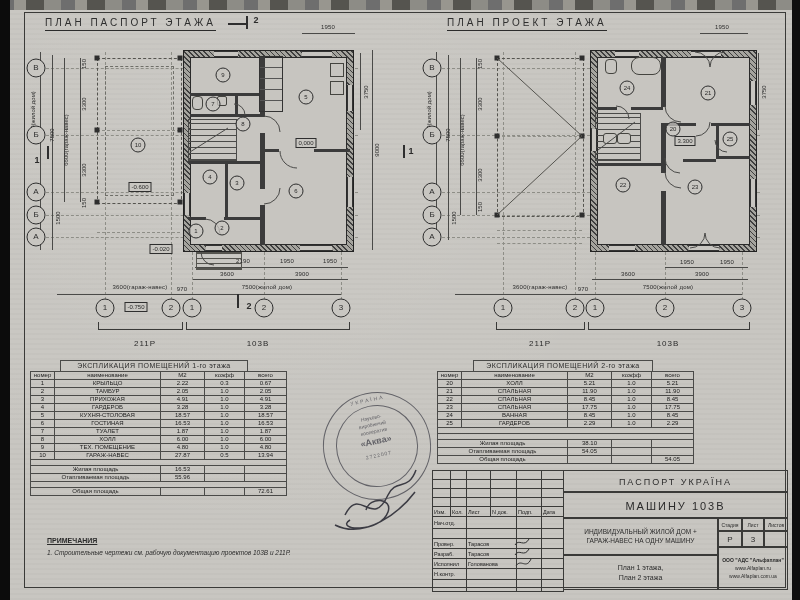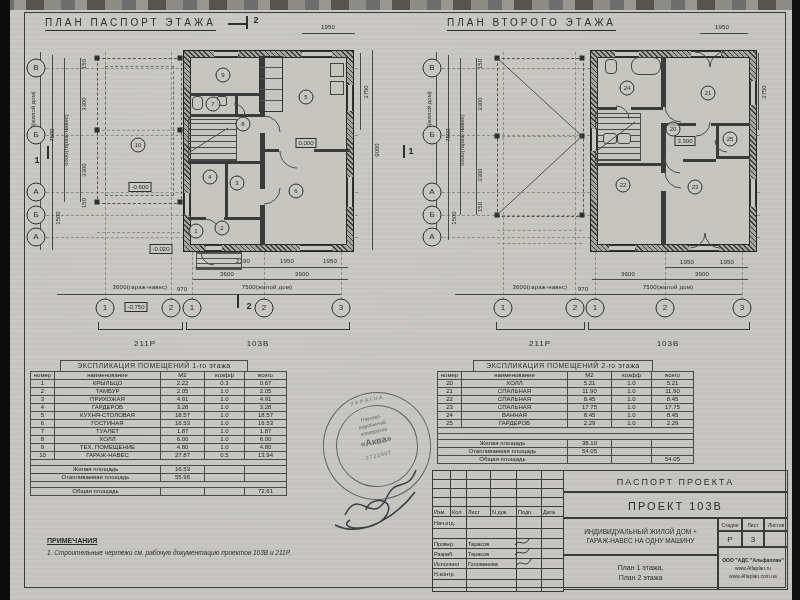--- a/index.html
+++ b/index.html
@@ -249,21 +249,21 @@
 <div class="bub" style="left:105px;top:308px">1</div>
 <div class="bub" style="left:171px;top:308px">2</div>
 <div class="bub" style="left:192px;top:308px">1</div>
 <div class="bub" style="left:264px;top:308px">2</div>
 <div class="bub" style="left:341px;top:308px">3</div>
 <div class="brk" style="left:98px;top:322px;width:83px"></div>
 <div class="brk" style="left:186px;top:322px;width:162px"></div>
 <span class="t blab" style="left:145px;top:343px">211Р</span>
 <span class="t blab" style="left:258px;top:343px">103В</span>
 
-<div class="ptitle" style="left:447px;top:17px">ПЛАН ВТОРОГО ЭТАЖА</div>
+<div class="ptitle" style="left:447px;top:17px">ПЛАН ПРОЕКТ ЭТАЖА</div>
 <span class="t" style="left:722px;top:27px">1950</span>
 <div class="hl" style="left:700px;top:33px;width:48px"></div>
 <span class="tv" style="left:429px;top:115px">9000(жилой дом)</span>
 <span class="tv" style="left:448px;top:135px">7500</span>
 <span class="tv" style="left:462px;top:140px">6600(гараж-навес)</span>
 <span class="tv" style="left:480px;top:64px">150</span>
 <span class="tv" style="left:480px;top:104px">3300</span>
 <span class="tv" style="left:480px;top:175px">3300</span>
 <span class="tv" style="left:480px;top:207px">150</span>
 <span class="tv" style="left:454px;top:218px">1500</span>
@@ -594,22 +594,22 @@
         <td></td>
       </tr>
   <tr style="height:12px">
         <td colspan="2"></td>
         <td colspan="2"></td>
         <td></td>
         <td></td>
       </tr>
 </tbody>
   </table>
-<div class="tb-cell" style="left:563px;top:470px;width:225px;height:22px;line-height:22px;font-size:9px;letter-spacing:2px">ПАСПОРТ ПРОЕКТА</div>
-<div class="tb-cell" style="left:563px;top:492px;width:225px;height:26px;line-height:26px;font-size:11px;letter-spacing:2px">ПРОЕКТ 103В</div>
+<div class="tb-cell" style="left:563px;top:470px;width:225px;height:22px;line-height:22px;font-size:9px;letter-spacing:2px">ПАСПОРТ УКРАЇНА</div>
+<div class="tb-cell" style="left:563px;top:492px;width:225px;height:26px;line-height:26px;font-size:11px;letter-spacing:2px">МАШИНУ 103В</div>
 <div class="tb-cell" style="left:563px;top:518px;width:155px;height:37px;font-size:6.5px;line-height:9px;padding-top:8px">
   <div>ИНДИВИДУАЛЬНЫЙ ЖИЛОЙ ДОМ +</div>
   <div>ГАРАЖ-НАВЕС НА ОДНУ МАШИНУ</div>
 </div>
 <div class="tb-cell" style="left:718px;top:518px;width:24px;height:13px;line-height:13px;font-size:5px">Стадия</div>
 <div class="tb-cell" style="left:742px;top:518px;width:22px;height:13px;line-height:13px;font-size:5px">Лист</div>
 <div class="tb-cell" style="left:764px;top:518px;width:24px;height:13px;line-height:13px;font-size:5px">Листов</div>
 <div class="tb-cell" style="left:718px;top:531px;width:24px;height:16px;line-height:16px;font-size:8px">Р</div>
 <div class="tb-cell" style="left:742px;top:531px;width:22px;height:16px;line-height:16px;font-size:8px">3</div>
 <div class="tb-cell" style="left:764px;top:531px;width:24px;height:16px;line-height:16px;font-size:8px"></div>

